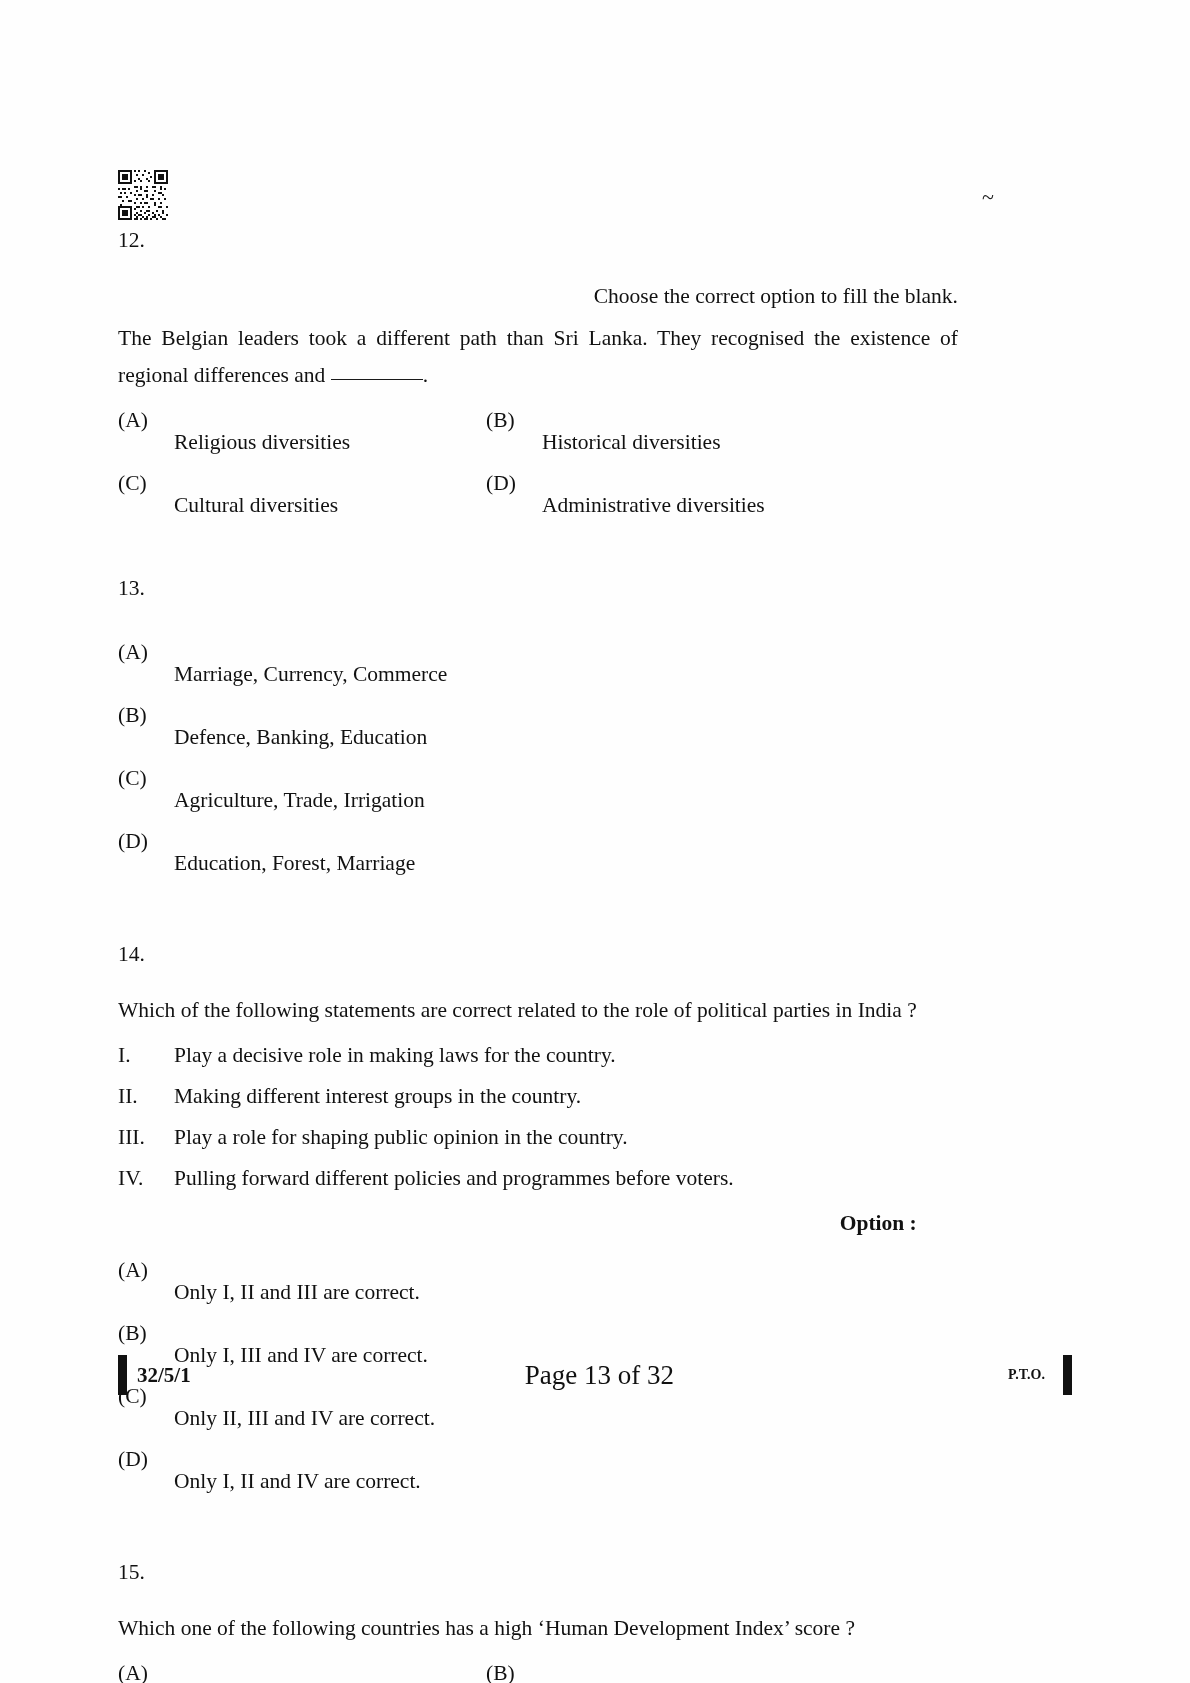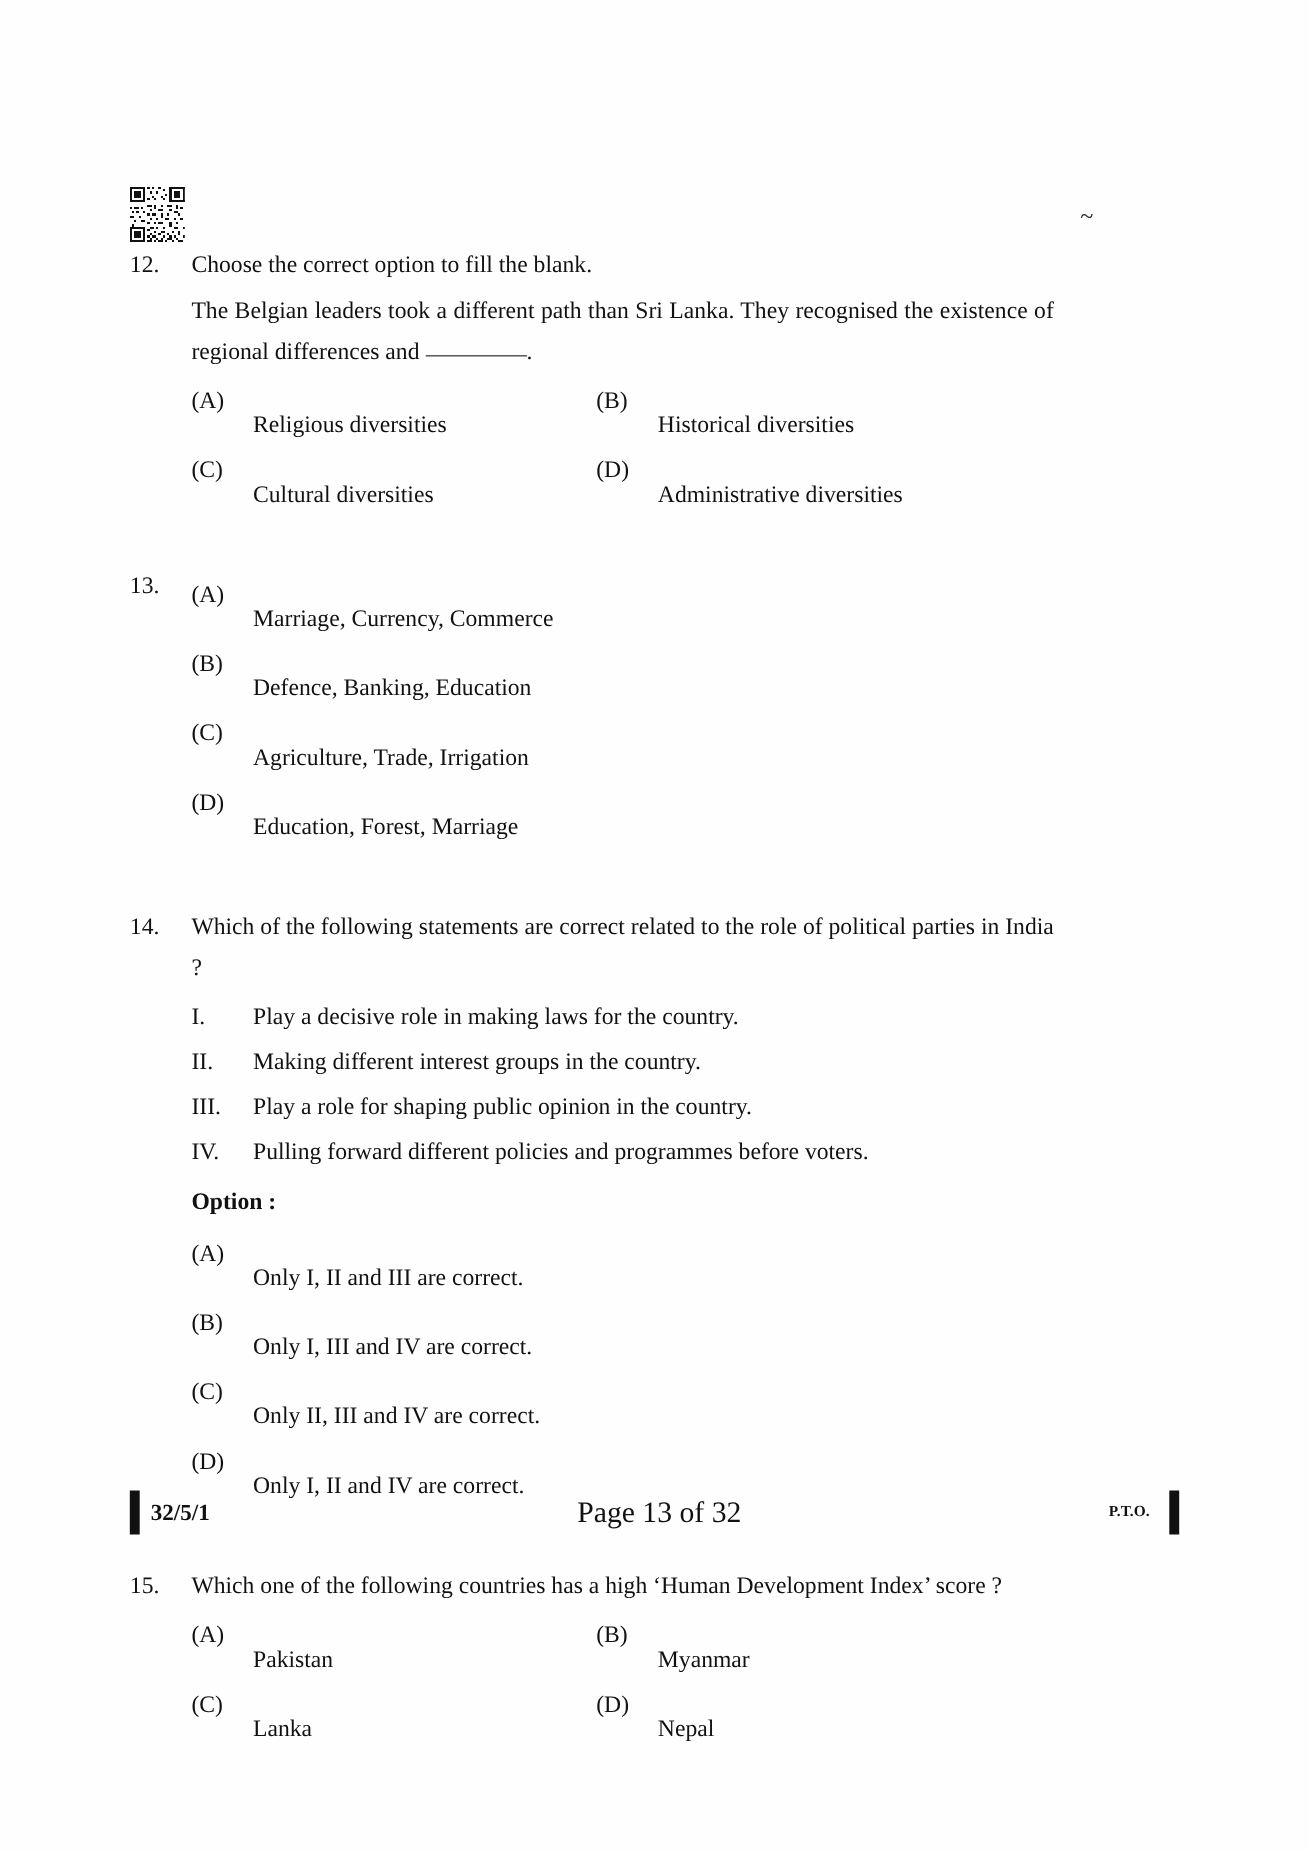--- a/index.html
+++ b/index.html
@@ -42,38 +42,39 @@
     position: absolute;
     left: 118px;
     top: 222px;
     width: 840px;
   }
 
   
   .q {
     display: flex;
     align-items: flex-start;
+    flex-direction: column;
   }
   .q-num {
     width: 56px;
     flex: 0 0 56px;
     font-size: 21.5px;
     line-height: 37px;
   }
   .q-body {
     flex: 1 1 auto;
     font-size: 21.5px;
     line-height: 37px;
   }
   .q-stem-justify {
     text-align: justify;
     text-align-last: left;
   }
   .q-stem-plain {
-    text-align: left;
+    text-align: right;
   }
   .q-sub {
     text-align: justify;
     text-align-last: left;
     margin-top: 5px;
   }
 
   .blank-line {
     display: inline-block;
     width: 92px;
@@ -113,20 +114,21 @@
     width: 56px;
     flex: 0 0 56px;
   }
   .stmt-text { flex: 1 1 auto; }
 
   .option-label {
     font-weight: bold;
     font-size: 21.5px;
     line-height: 41px;
     margin-top: 4px;
+    text-align: right;
   }
   .gap-md { height: 44px; }
   .gap-lg { height: 52px; }
 
   
   .footer {
     position: absolute;
     left: 118px;
     right: 118px;
     bottom: 288px;

